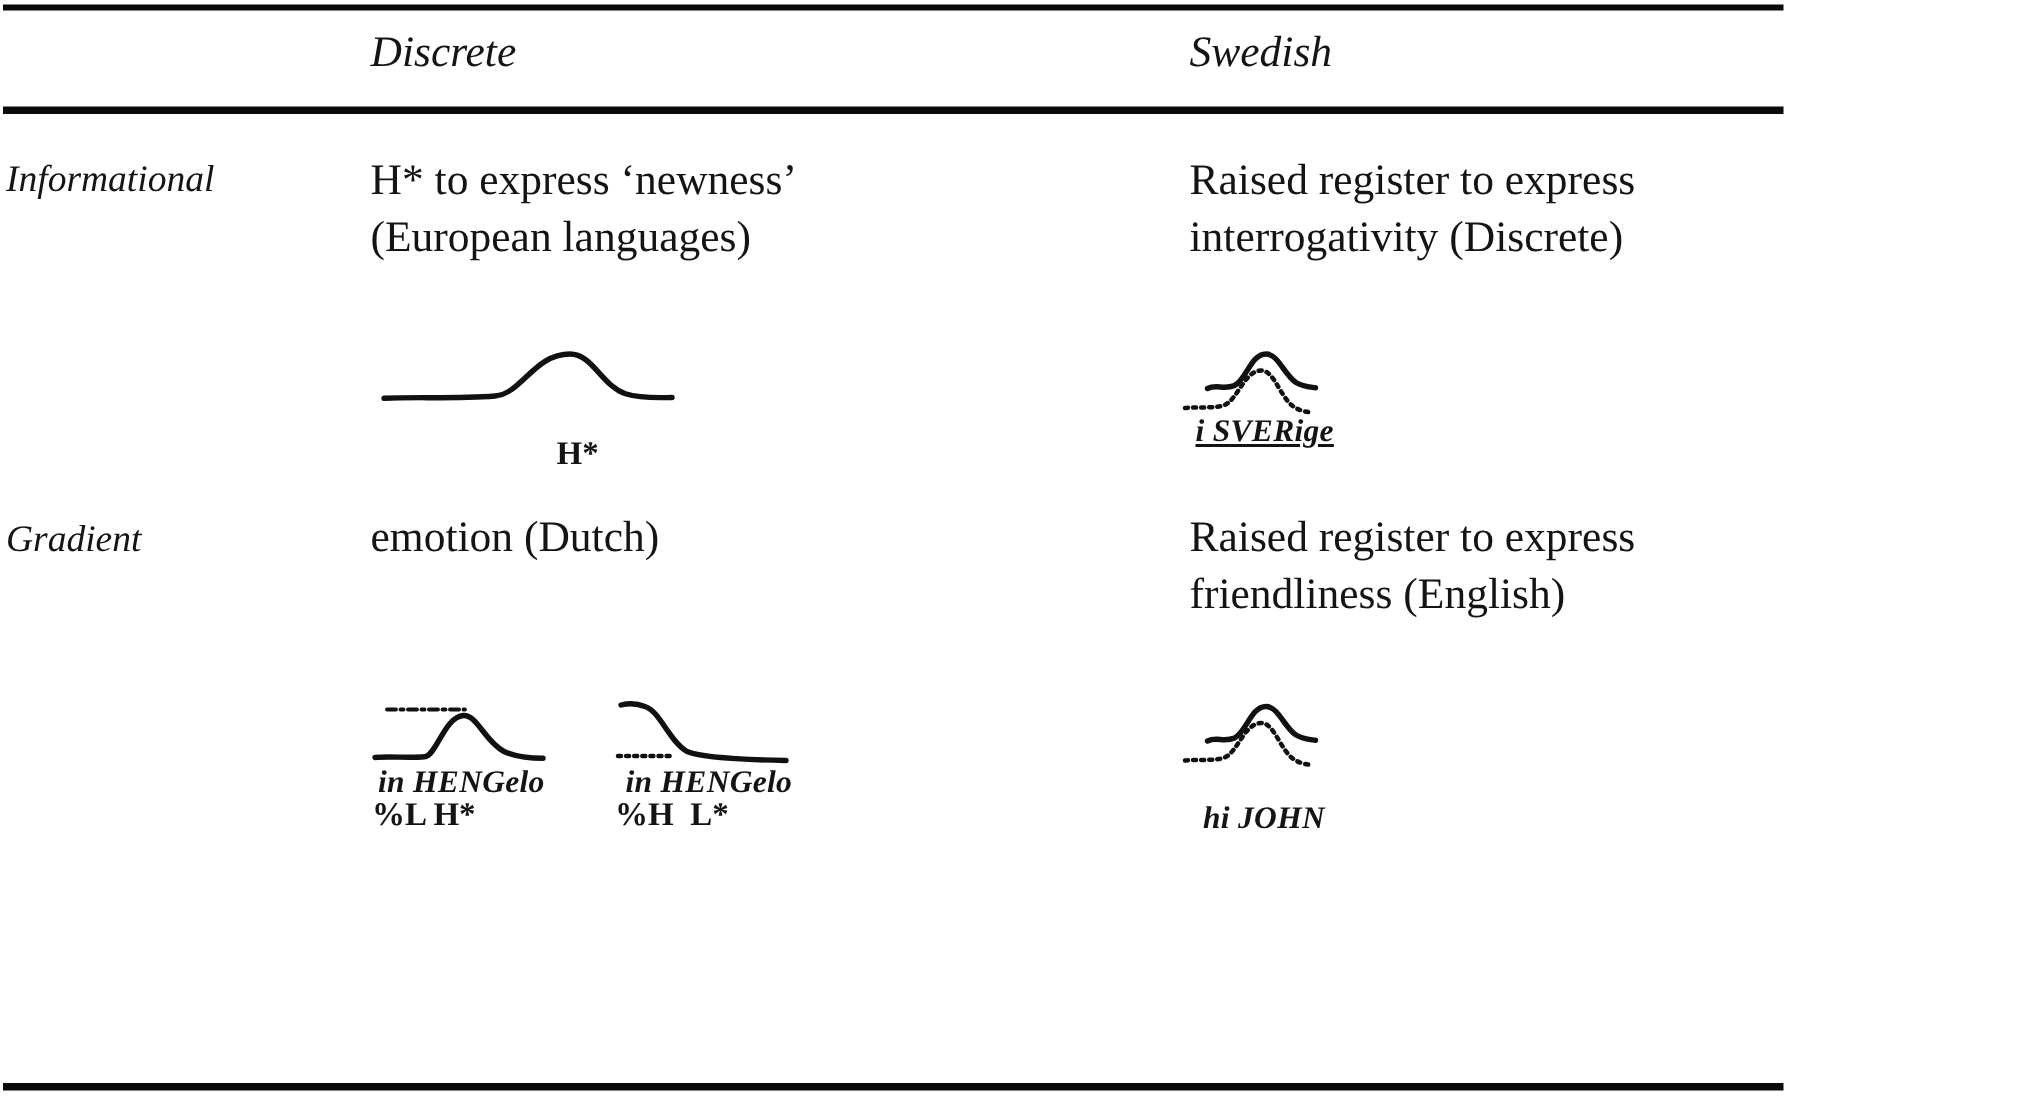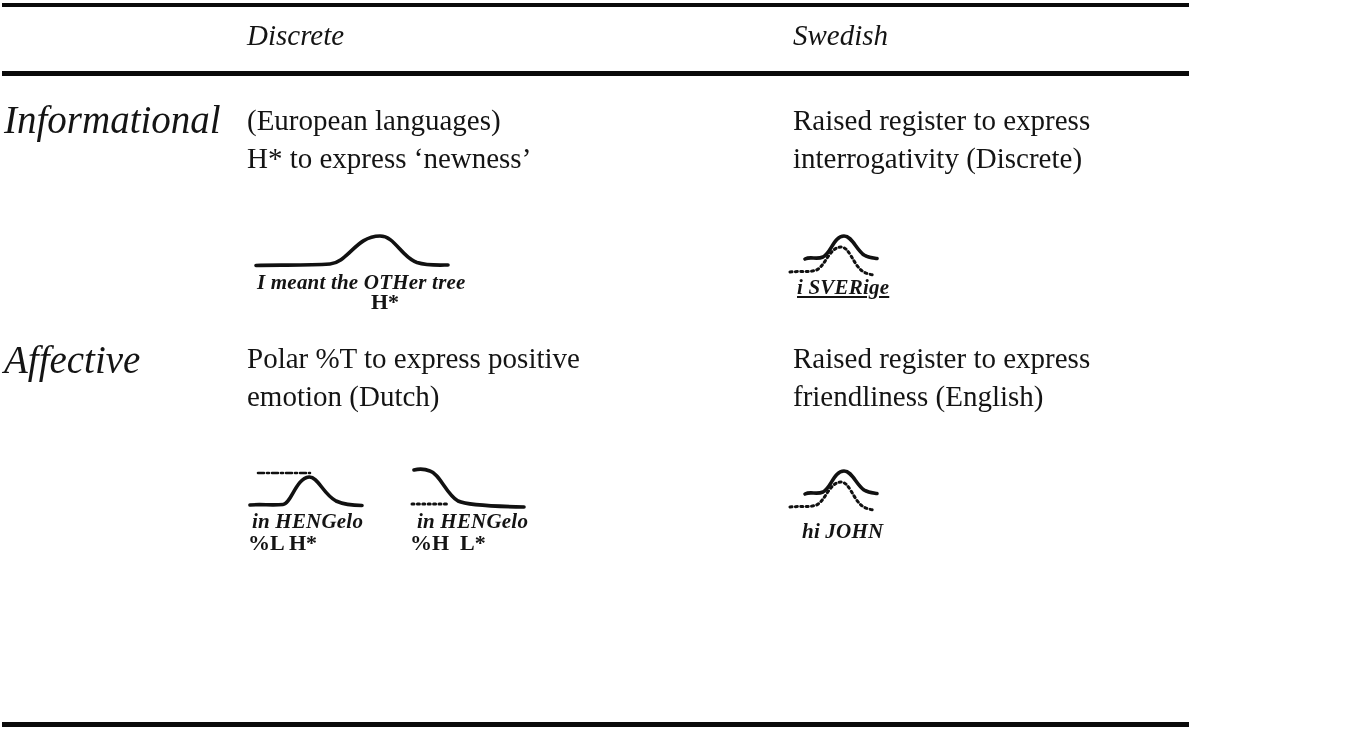--- a/index.html
+++ b/index.html
@@ -25,21 +25,21 @@
   .rule-mid    { top: 71px;  height: 5px; }
   .rule-bottom { top: 722px; height: 5px; }
 
   .col-header {
     font-size: 29px;
     font-style: italic;
     line-height: 38px;
     white-space: nowrap;
   }
   .row-label {
-    font-size: 39px;
+    font-size: 25px;
     font-style: italic;
     line-height: 38px;
     white-space: nowrap;
     font-family: Liberation Serif, serif;
   }
   .cell-text {
     font-size: 29px;
     line-height: 38px;
   }
   .cell-text .line { white-space: nowrap; }
@@ -76,45 +76,43 @@
   <div class="rule rule-top"></div>
   <div class="rule rule-mid"></div>
   <div class="rule rule-bottom"></div>
 
   <div class="abs col-header" style="left:247px; top:16px;">Discrete</div>
   <div class="abs col-header" style="left:793px; top:16px;">Swedish</div>
 
   <div class="abs row-label" style="left:4px; top:101px;">Informational</div>
 
   <div class="abs cell-text" style="left:247px; top:101px;">
+    <div class="line">H* to express ‘newness’</div>
     <div class="line">(European languages)</div>
-    <div class="line">H* to express ‘newness’</div>
   </div>
 
   <div class="abs cell-text" style="left:793px; top:101px;">
     <div class="line">Raised register to express</div>
     <div class="line">interrogativity (Discrete)</div>
   </div>
 
   <svg class="contour abs" style="left:254px; top:231px;" width="196" height="40" viewBox="0 0 196 40">
     <path class="solid" d="M2 34.5 C 22 33.5, 50 35, 76 33 C 94 31.5, 102 5, 126 5 C 141 5, 147 26, 163 31.5 C 174 35, 188 34, 194 34"></path>
   </svg>
-  <div class="abs contour-caption" style="left:257px; top:271px;">I meant the OTHer tree</div>
   <div class="abs tone-label" style="left:371px; top:290px;">H*</div>
 
   <svg class="contour abs" style="left:786px; top:230px;" width="96" height="50" viewBox="0 0 96 50">
     <path class="solid" d="M19 29 C 25 26, 30 30, 37 27 C 45 23, 48 6, 58 6 C 66 6, 70 19.5, 78 25 C 83 28, 88 28, 91 28.5"></path>
     <path class="dotted" d="M4 42 C 12 41, 20 42.5, 29 40.5 C 39 38, 43 17, 55 17 C 63 17, 67 33, 75 40 C 79 43.5, 84 44.5, 88 45"></path>
   </svg>
   <div class="abs contour-caption" style="left:797px; top:276px;text-decoration:underline;">i SVERige</div>
 
-  <div class="abs row-label" style="left:4px; top:341px;">Affective</div>
+  <div class="abs row-label" style="left:4px; top:341px;">Gradient</div>
 
   <div class="abs cell-text" style="left:247px; top:339px;">
-    <div class="line">Polar %T to express positive</div>
     <div class="line">emotion (Dutch)</div>
   </div>
 
   <div class="abs cell-text" style="left:793px; top:339px;">
     <div class="line">Raised register to express</div>
     <div class="line">friendliness (English)</div>
   </div>
 
   <svg class="contour abs" style="left:246px; top:466px;" width="120" height="46" viewBox="0 0 120 46">
     <path class="dashed" d="M12 7 H64"></path>
@@ -127,15 +125,15 @@
     <path class="solid" d="M6 6 C 12 4.5, 17 5, 22 7 C 32 10, 38 30, 50 37 C 59 41, 90 42.5, 116 43"></path>
     <path class="dotted" d="M4 40 H40"></path>
   </svg>
   <div class="abs contour-caption" style="left:417px; top:510px;">in HENGelo</div>
   <div class="abs tone-label" style="left:410px; top:531px;">%H  L*</div>
 
   <svg class="contour abs" style="left:786px; top:465px;" width="96" height="50" viewBox="0 0 96 50">
     <path class="solid" d="M19 29 C 25 26, 30 30, 37 27 C 45 23, 48 6, 58 6 C 66 6, 70 19.5, 78 25 C 83 28, 88 28, 91 28.5"></path>
     <path class="dotted" d="M4 42 C 12 41, 20 42.5, 29 40.5 C 39 38, 43 17, 55 17 C 63 17, 67 33, 75 40 C 79 43.5, 84 44.5, 88 45"></path>
   </svg>
-  <div class="abs contour-caption" style="left:802px; top:520px;">hi JOHN</div>
+  <div class="abs contour-caption" style="left:802px; top:534px;">hi JOHN</div>
 
 </div>
 
 </body></html>

